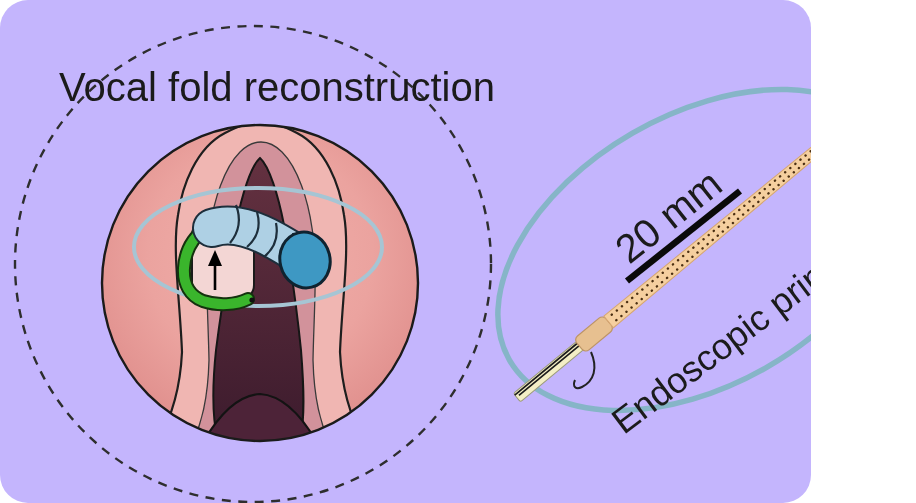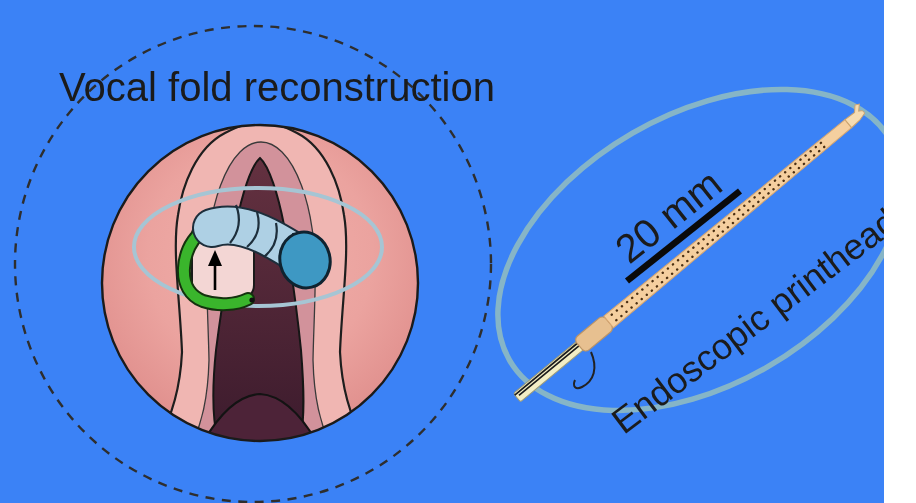--- a/index.html
+++ b/index.html
@@ -1,17 +1,17 @@
 <!DOCTYPE html>
 <html><head>
 <meta charset="utf-8">
 <style>
   html,body{margin:0;padding:0;background:#ffffff;}
-  .canvas{position:relative;width:884px;height:503px;background:#3b82f6;overflow:hidden;
-          font-family:"Liberation Sans", sans-serif;}
+  .canvas{position:relative;width:811px;height:503px;background:#c4b5fd;overflow:hidden;
+          font-family:"Liberation Sans", sans-serif;border-radius:28px;}
   svg{display:block;}
   text{font-family:"Liberation Sans", sans-serif;fill:#1b1b1b;}
 </style>
 </head>
 <body>
 
 <div class="canvas">
 <svg width="916" height="503" viewBox="0 0 916 503">
   <defs>
     <radialGradient id="gSalmon" cx="50%" cy="42%" r="65%">

